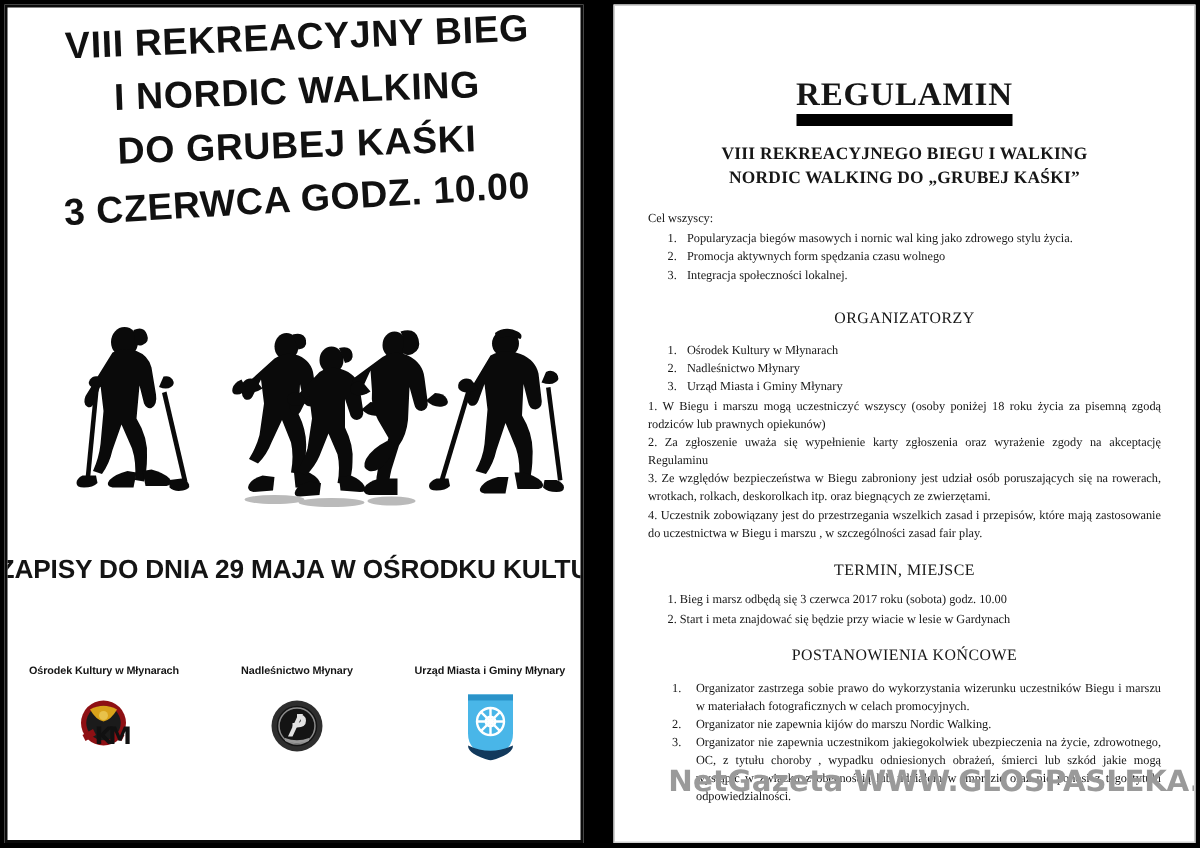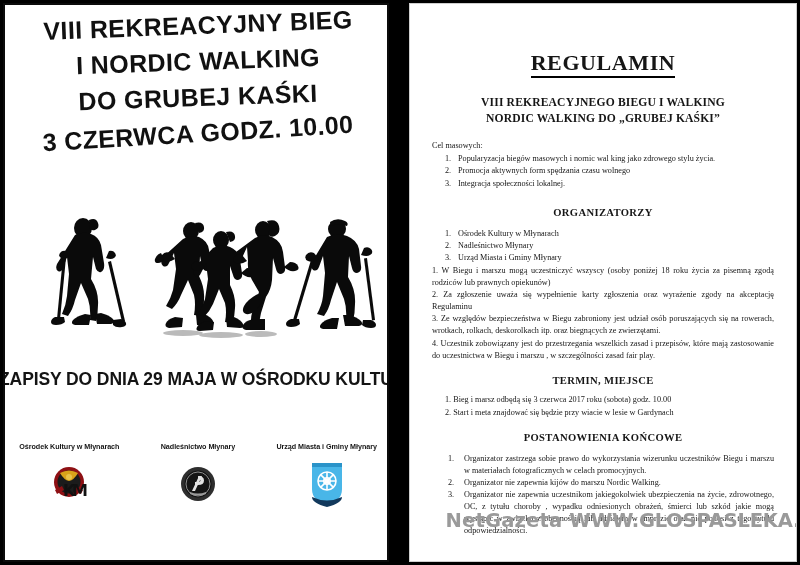--- a/index.html
+++ b/index.html
@@ -67,27 +67,27 @@
     background:#fff;border:1px solid #cfcfcf;box-sizing:border-box;
     overflow:hidden;
     font-family:"Liberation Serif", serif;
     color:#161616;
   }
   .doc-inner{padding:0 22px;}
   .doc-h1{
     text-align:center;font-size:22px;font-weight:bold;letter-spacing:.6px;
     margin:46px 0 0 0;
   }
-  .doc-h1 span{border-bottom:2px solid #000000;padding-bottom:1px;}
+  .doc-h1 span{border-bottom:8px solid #000000;padding-bottom:1px;}
   .doc-sub{
     text-align:center;font-size:11.6px;font-weight:bold;line-height:1.35;
     margin:19px 0 0 0;letter-spacing:.15px;
   }
   .sec-h{
-    text-align:center;font-size:10.6px;font-weight:bold;letter-spacing:.35px;
+    text-align:center;font-size:10.6px;font-weight:normal;letter-spacing:.35px;
     margin:14px 0 7px 0;
   }
   .lead{font-size:8.2px;margin:14px 0 1px 0;line-height:1.42;}
   .ol-num{margin:0;padding:0;list-style:none;}
   .ol-num li{
     font-size:8.2px;line-height:1.45;margin:0 0 .5px 0;
     padding-left:16px;position:relative;
   }
   .ol-num li .n{position:absolute;left:2px;top:0;}
   .ol-indent li{padding-left:26px;}
@@ -252,21 +252,21 @@
 
       <div class="doc-h1">
         <span>REGULAMIN</span>
       </div>
 
       <div class="doc-sub">
         <div>VIII   REKREACYJNEGO BIEGU I WALKING</div>
         <div>NORDIC WALKING  DO „GRUBEJ KAŚKI”</div>
       </div>
 
-      <div class="lead">Cel masowych:</div>
+      <div class="lead">Cel wszyscy:</div>
       <ul class="ol-num ol-indent">
         <li><span class="n">1.</span><span>Popularyzacja biegów masowych i nornic wal king jako zdrowego stylu życia.</span></li>
         <li><span class="n">2.</span><span>Promocja aktywnych form spędzania czasu wolnego</span></li>
         <li><span class="n">3.</span><span>Integracja społeczności lokalnej.</span></li>
       </ul>
 
       <div class="sec-h" style="margin-top:17px;">ORGANIZATORZY</div>
       <ul class="ol-num ol-indent" style="margin-top:10px;">
         <li><span class="n">1.</span><span>Ośrodek Kultury w Młynarach</span></li>
         <li><span class="n">2.</span><span>Nadleśnictwo Młynary</span></li>

